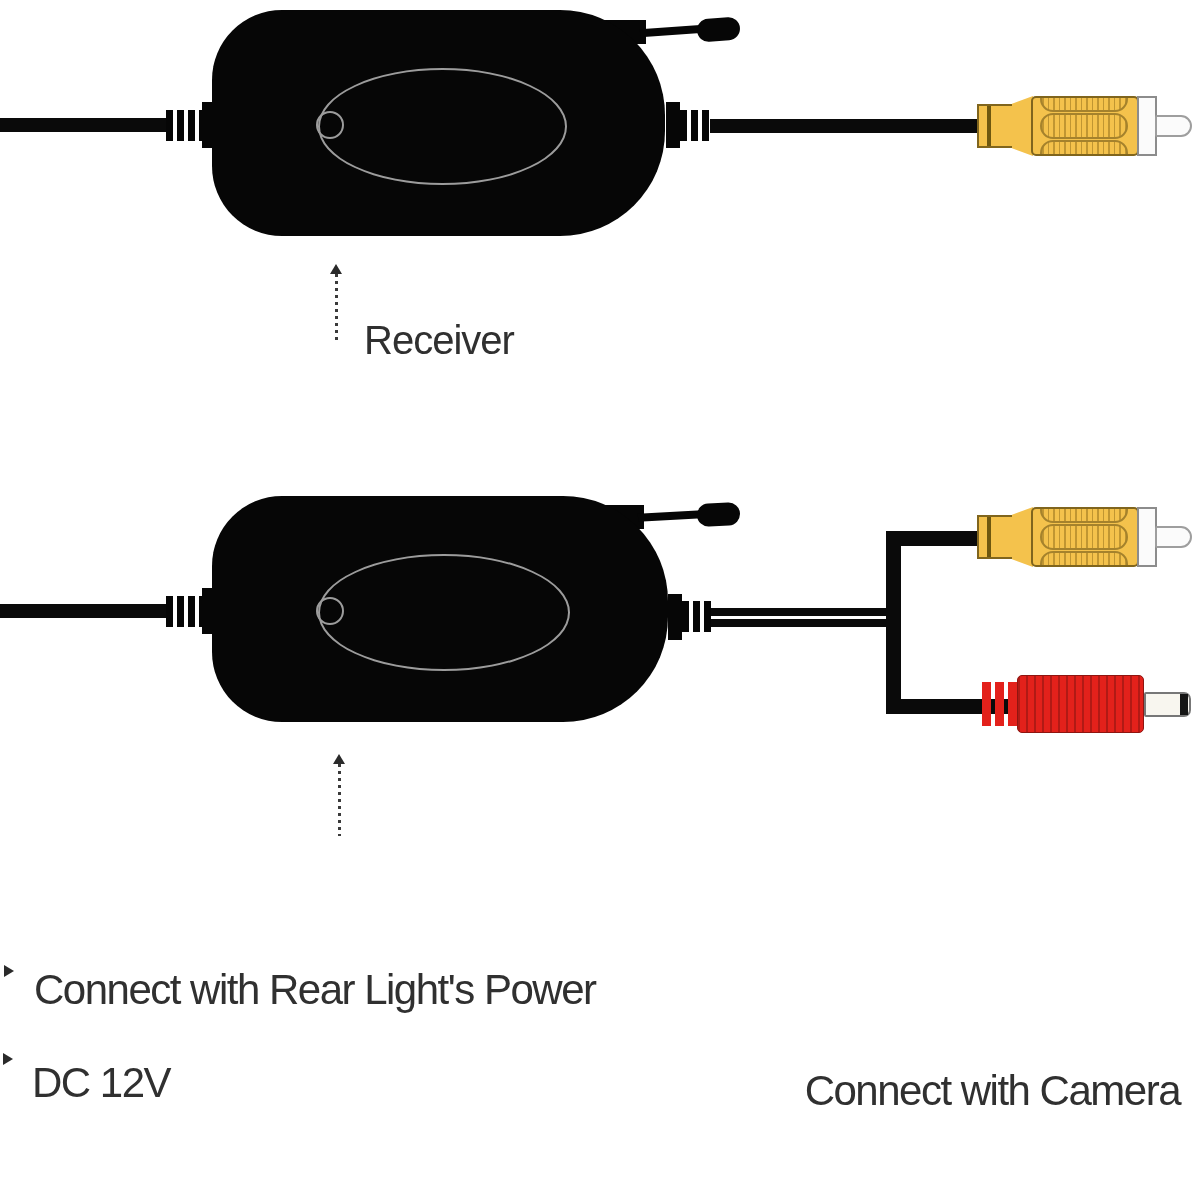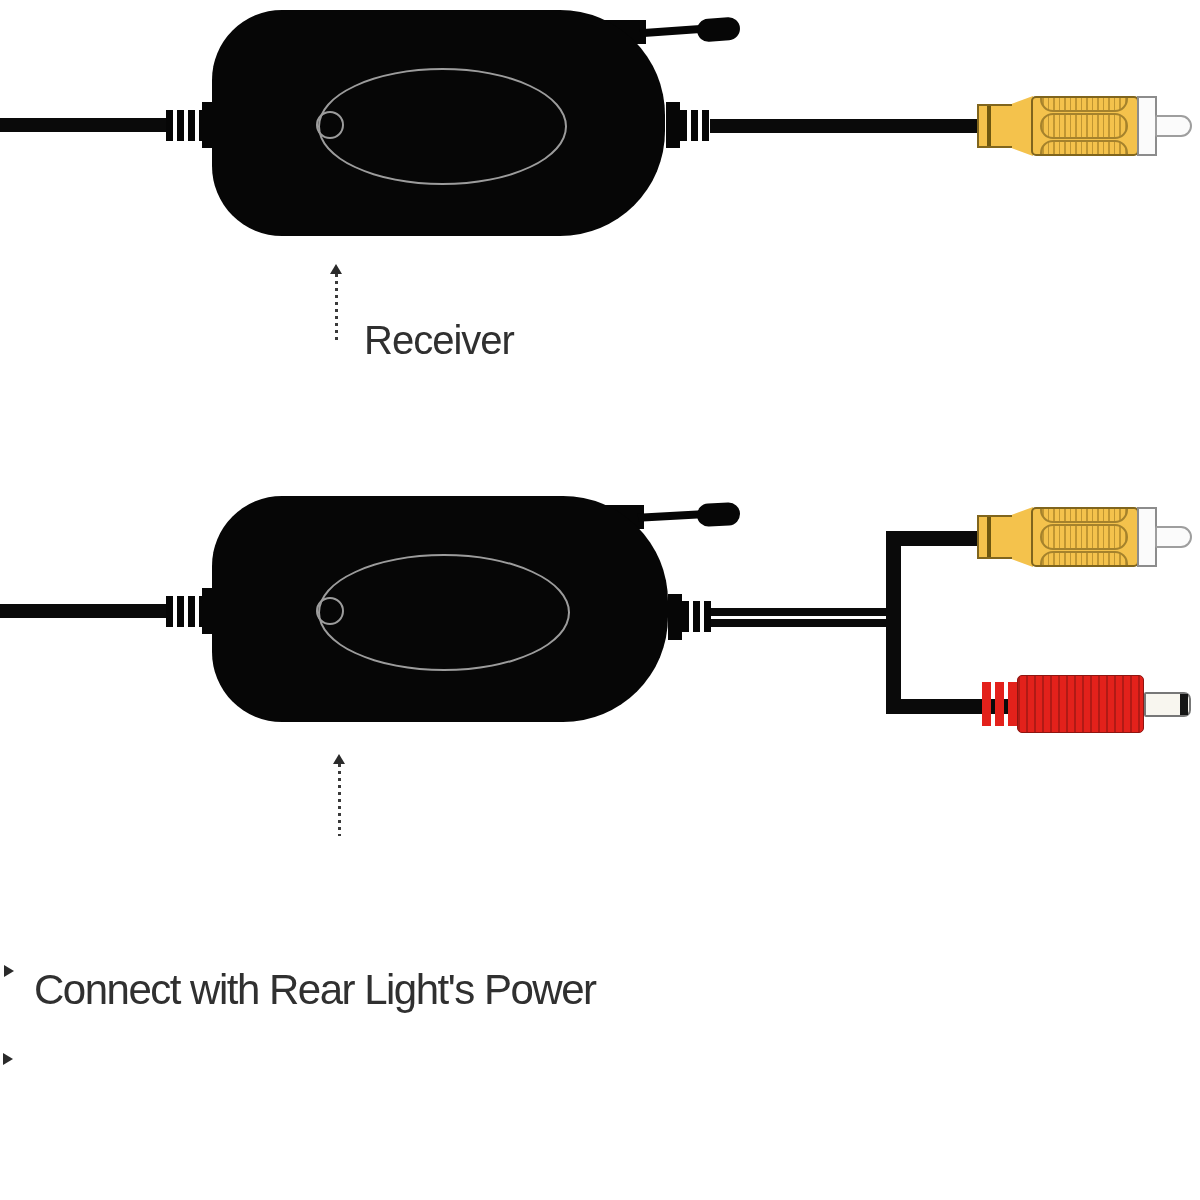--- a/index.html
+++ b/index.html
@@ -181,14 +181,16 @@
 
   <div class="pointer" id="t-pointer">
     <div class="pointer-head"></div>
     <div class="pointer-line"></div>
   </div>
 
   <div class="bullet" id="bullet-power"></div>
   <div class="note" id="note-power">Connect with Rear Light's Power</div>
 
   <div class="bullet" id="bullet-dc"></div>
+  <div class="note" id="note-dc">DC 12V</div>
 
+  <div class="note" id="note-camera">Connect with Camera</div>
 </div>
 
 </body></html>

